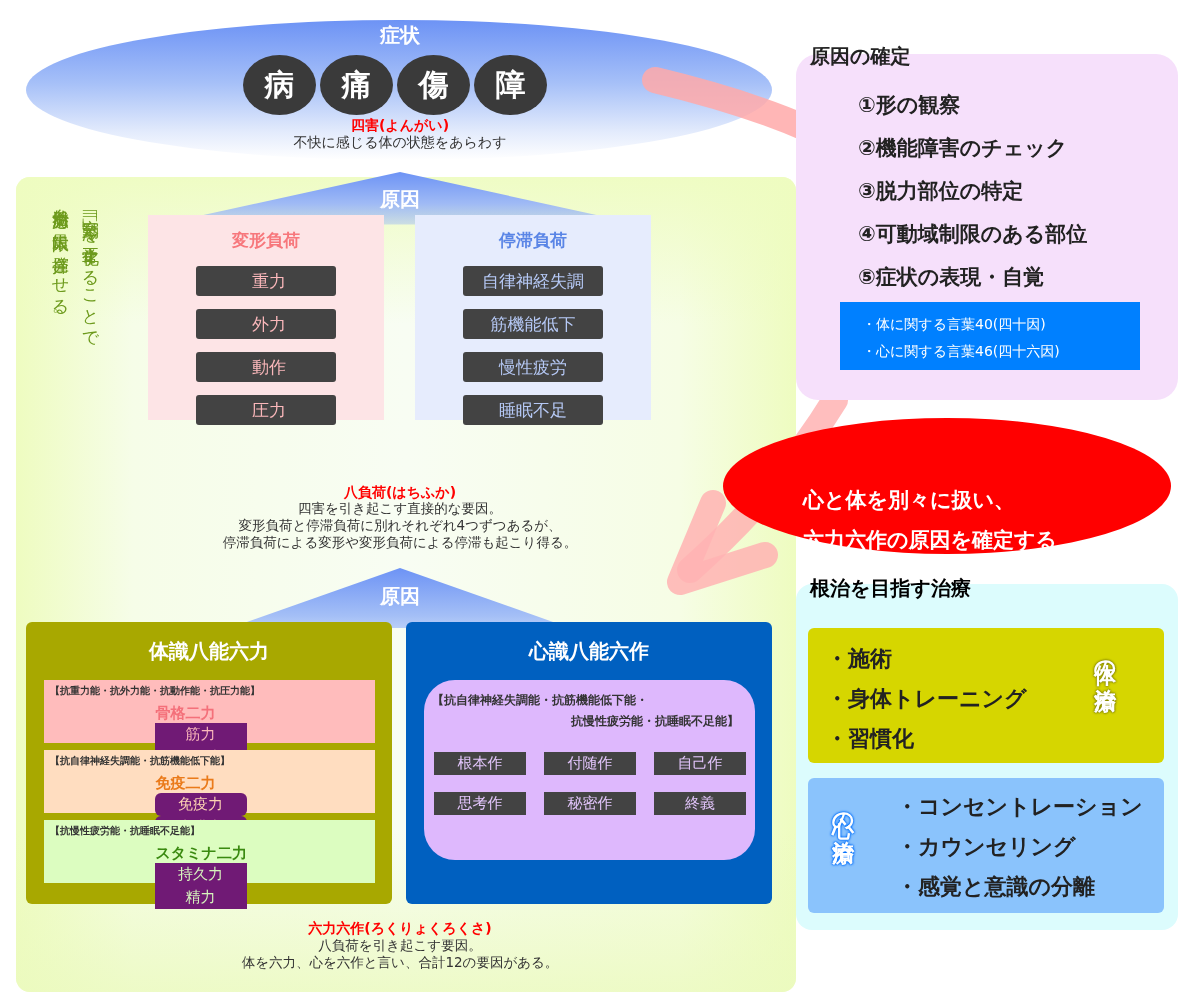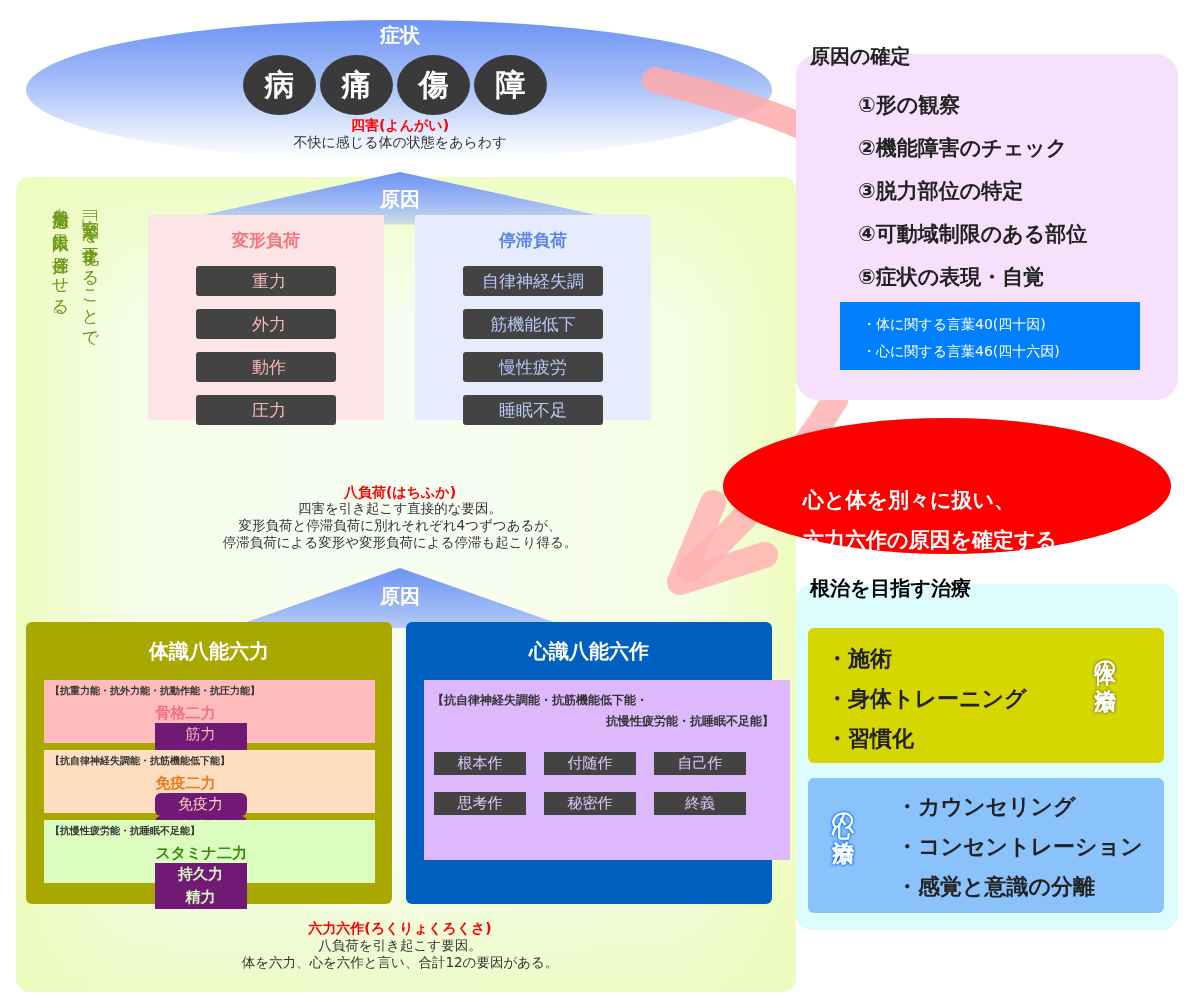--- a/index.html
+++ b/index.html
@@ -81,23 +81,23 @@
   .power-row.r3 { top: 198px; background: #dcfdc0; }
   .power-sub { font-size: 10px; color: #333; font-weight: bold; }
   .power-line { display: flex; align-items: center; margin-top: 6px; flex-direction: column; }
   .power-name { font-size: 15px; font-weight: bold; width: 108px; }
   .r1 .power-name { color: #f4707a; }
   .r2 .power-name { color: #ea7a1a; }
   .r3 .power-name { color: #3a8a10; }
   .power-cell { width: 92px; height: 23px; background: #701a75; margin-right: 18px; display: flex; align-items: center; justify-content: center; font-size: 15px; }
   .r1 .power-cell { color: #fbb8bb; }
   .r2 .power-cell { color: #fdd3b3; border-radius: 6px; }
-  .r3 .power-cell { color: #d6f4bd; font-weight: bold; }
-
-  .mind-inner { position: absolute; left: 18px; top: 58px; width: 366px; height: 180px; background: #deb8fd; padding: 12px 8px; }
+  .r3 .power-cell { color: #d6f4bd; }
+
+  .mind-inner { position: absolute; left: 18px; top: 58px; width: 331px; height: 180px; background: #deb8fd; padding: 12px 8px; border-radius: 31px; }
   .mind-sub1 { font-size: 12px; color: #333; font-weight: bold; }
   .mind-sub2 { font-size: 12px; color: #333; font-weight: bold; text-align: right; padding-right: 8px; margin-top: 4px; }
   .mind-grid { display: grid; grid-template-columns: 92px 92px 92px; column-gap: 18px; row-gap: 17px; margin-top: 22px; padding-left: 2px; }
   .mind-cell { height: 23px; background: #434343; color: #e2c5fb; font-size: 15px; display: flex; align-items: center; justify-content: center; }
 
   
   .six-title { left: 200px; top: 920px; width: 400px; text-align: center; color: #ff0000; font-size: 14px; font-weight: bold; }
   .six-desc { left: 150px; top: 937px; width: 500px; text-align: center; color: #333; font-size: 13.5px; line-height: 17px; }
 
   
@@ -258,17 +258,17 @@
   <div class="treat-list">
     <div class="treat-item">・施術</div>
     <div class="treat-item">・身体トレーニング</div>
     <div class="treat-item">・習慣化</div>
   </div>
   <div class="treat-vert">体の治療</div>
 </div>
 <div class="abs treat-mind">
   <div class="treat-vert">心の治療</div>
   <div class="treat-list">
+    <div class="treat-item">・コンセントレーション</div>
     <div class="treat-item">・カウンセリング</div>
-    <div class="treat-item">・コンセントレーション</div>
     <div class="treat-item">・感覚と意識の分離</div>
   </div>
 </div>
 
 </body></html>

